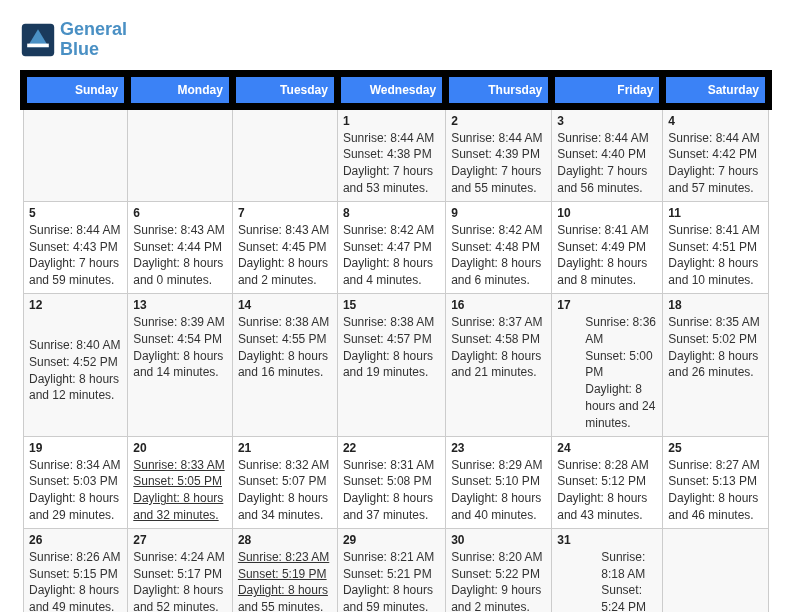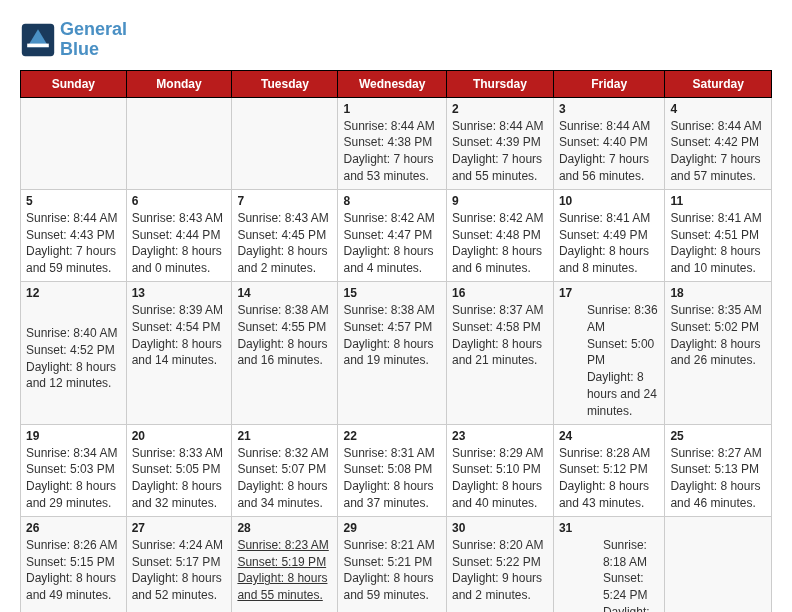--- a/index.html
+++ b/index.html
@@ -45,27 +45,27 @@
     .subtitle {
       font-size: 14px;
       color: #444;
     }
     table {
       width: 100%;
       border-collapse: collapse;
       font-size: 11px;
     }
     thead tr th {
-      background-color: #b91c1c;
+      background-color: #3b82f6;
       color: #fff;
-      text-align: center;
+      text-align: right;
       padding: 6px 6px;
       font-size: 12px;
       font-weight: bold;
-      border: 1px solid #000000;
+      border: 7px solid #000000;
     }
     tbody tr td {
       vertical-align: top;
       border: 1px solid #ccc;
       padding: 4px 5px;
       min-height: 80px;
       width: 113px;
       background: #fff;
     }
     tbody tr:nth-child(odd) td {
@@ -246,21 +246,21 @@
       </tr>
       <tr>
         <td>
           <div class="day-number">19</div>
           <div class="day-info" style="white-space: pre-line;">Sunrise: 8:34 AM
 Sunset: 5:03 PM
 Daylight: 8 hours and 29 minutes.</div>
         </td>
         <td>
           <div class="day-number">20</div>
-          <div class="day-info" style="white-space: pre-line;">Sunrise: 8:33 AM
+          <div class="day-info" style="white-space: pre-line; text-decoration: underline;">Sunrise: 8:33 AM
 Sunset: 5:05 PM
 Daylight: 8 hours and 32 minutes.</div>
         </td>
         <td>
           <div class="day-number">21</div>
           <div class="day-info" style="white-space: pre-line;">Sunrise: 8:32 AM
 Sunset: 5:07 PM
 Daylight: 8 hours and 34 minutes.</div>
         </td>
         <td>

